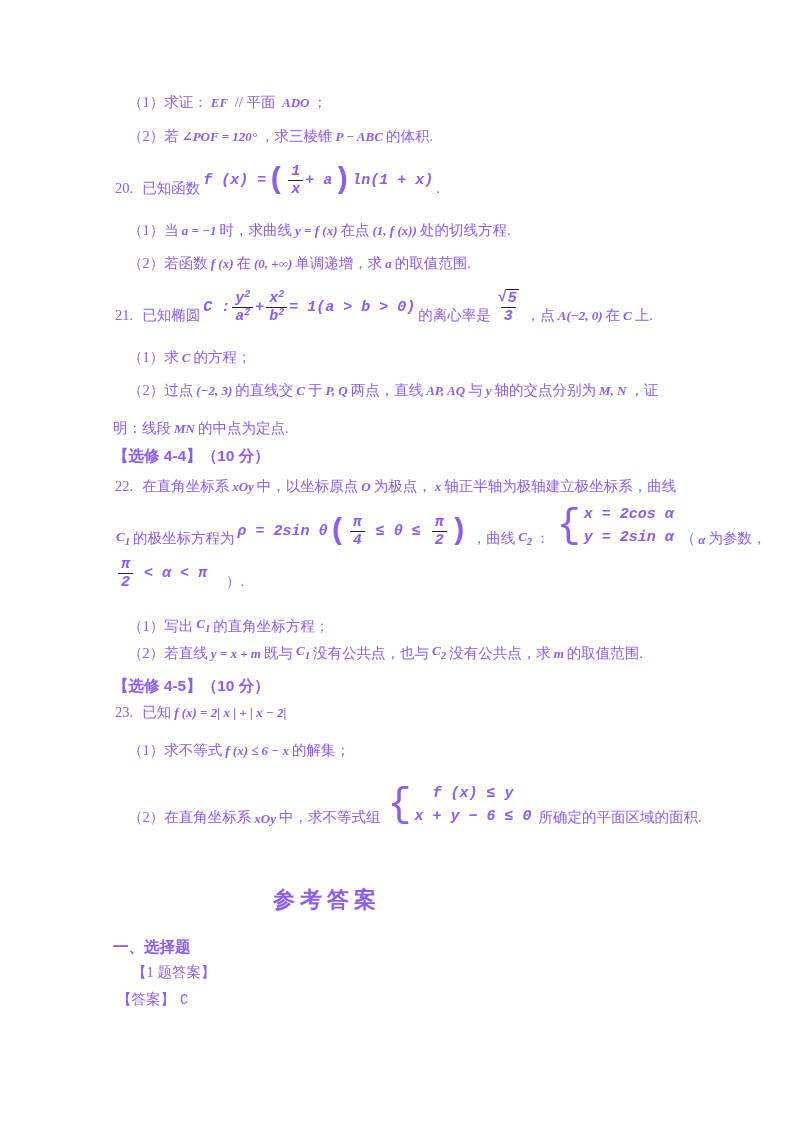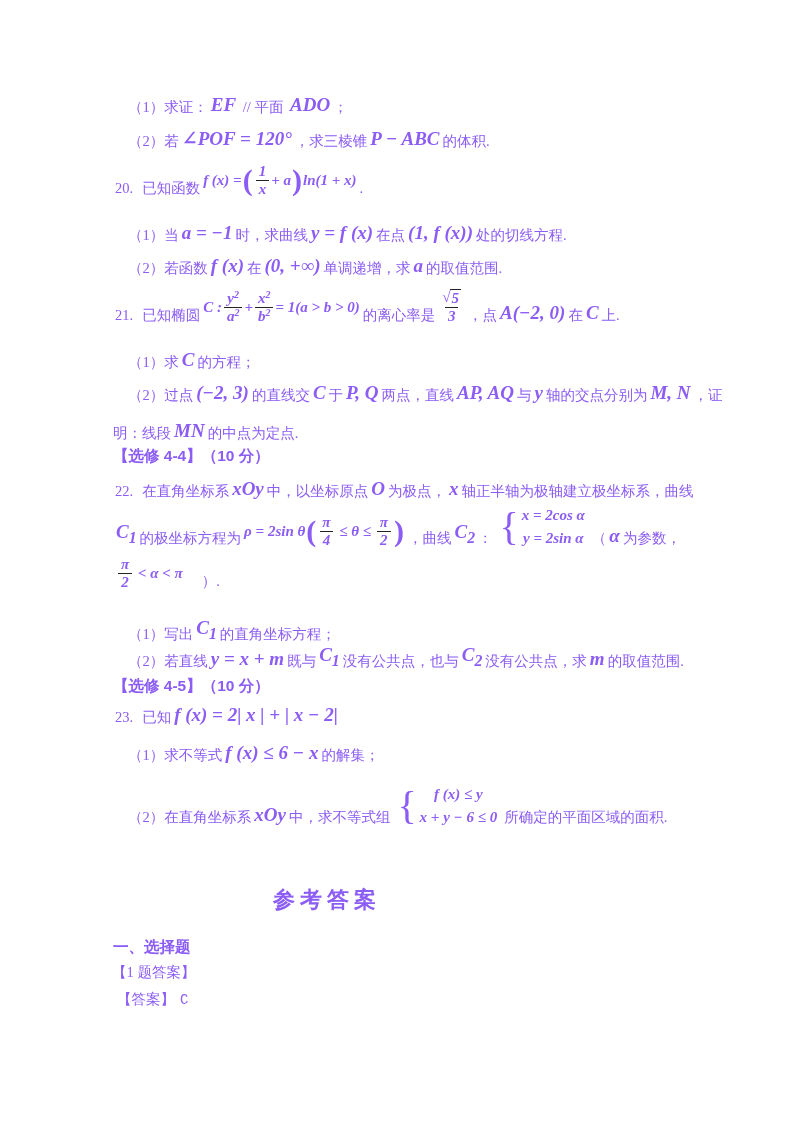--- a/index.html
+++ b/index.html
@@ -2,22 +2,22 @@
 <html><head>
 <meta charset="utf-8">
 <style>
   html,body{margin:0;padding:0;background:#ffffff;}
   .page{position:relative;width:794px;height:1123px;background:#ffffff;overflow:hidden;
         font-family:"Liberation Serif","DejaVu Serif","DejaVu Sans",serif;color:#8b5cf6;}
   .line{position:absolute;display:flex;align-items:flex-end;}
   .t{font-size:14.5px;line-height:1.35;white-space:pre;}
   .qnum{font-size:14.5px;line-height:1.35;margin-right:9px;white-space:pre;}
   .m{font-family:"Liberation Serif","DejaVu Serif","DejaVu Sans",serif;font-weight:700;font-style:italic;
-     font-size:19px;line-height:1.25;margin:0 3px 1px 3px;white-space:pre;}
-  .fml{display:inline-flex;align-items:center;font-family:Liberation Serif, serif;
+     font-size:13px;line-height:1.25;margin:0 3px 1px 3px;white-space:pre;}
+  .fml{display:inline-flex;align-items:center;font-family:Liberation Mono, monospace;
        font-weight:700;font-style:italic;font-size:15px;margin:0 3px;white-space:pre;}
   .fml .mr{white-space:pre;}
   .frac{display:inline-flex;flex-direction:column;align-items:center;margin:0 2px;vertical-align:middle;}
   .frac .fn{display:block;padding:0 3px;line-height:1.15;}
   .frac .fd{display:block;padding:0 3px;line-height:1.15;border-top:1.4px solid #222;}
   .frac sup{font-size:10px;line-height:0;vertical-align:5px;}
   .bigp{font-size:30px;font-weight:700;font-style:normal;line-height:0.82;margin:0 1px;}
   .sys{display:inline-flex;align-items:center;margin:0 4px;}
   .sys .brace{font-size:40px;font-weight:400;font-style:normal;line-height:0.85;margin-right:3px;}
   .sys .rows{display:flex;flex-direction:column;align-items:center;}
@@ -195,21 +195,21 @@
     </div>
 
   <div class="line" style="left:0;top:886px;width:654px;justify-content:center;">
       <span class="bigtitle">参考答案</span>
     </div>
 
   <div class="line" style="left:113px;top:937px;">
       <span class="sechead">一、选择题</span>
     </div>
 
-  <div class="line" style="left:112px;top:963px;">
+  <div class="line" style="left:132px;top:963px;">
       <span class="t">【1 题答案】</span>
     </div>
 
   <div class="line" style="left:117px;top:990px;">
       <span class="t">【答案】</span>
       <span class="ansv">C</span>
     </div>
 
 </div>
 

